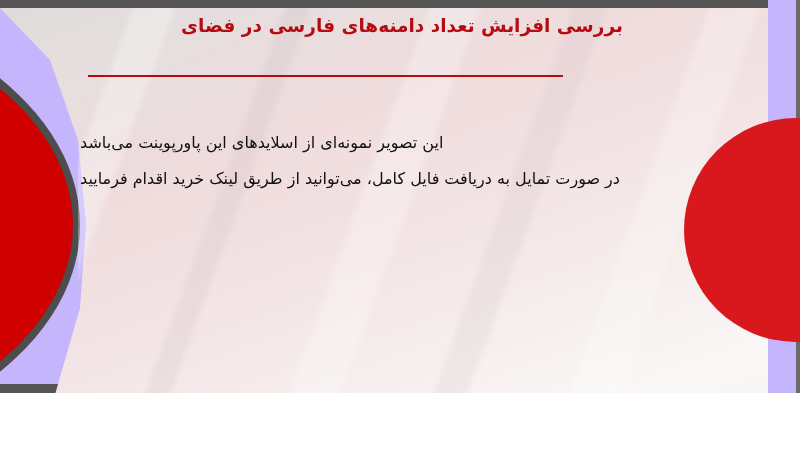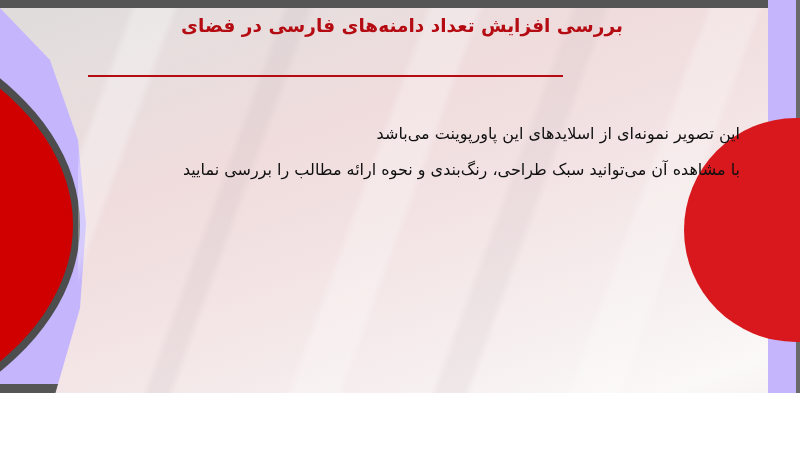--- a/index.html
+++ b/index.html
@@ -130,25 +130,25 @@
     top: 75px;
     left: 120px;
     width: 475px;
     height: 2px;
     background: #b40c12;
   }
 
   
   .body-block {
     position: absolute;
-    top: 116px;
+    top: 125px;
     right: 60px;
     width: 660px;
     direction: rtl;
-    text-align: right;
+    text-align: left;
   }
   .body-line {
     color: #101010;
     font-size: 16px;
     line-height: 36px;
     white-space: nowrap;
   }
 </style>
 </head>
 <body>
@@ -167,16 +167,16 @@
 
   <div class="red-circle"></div>
 
   <div class="title-block">
     <div class="title-line">بررسی افزایش تعداد دامنه‌های فارسی در فضای</div>
   </div>
   <div class="title-rule"></div>
 
   <div class="body-block">
     <div class="body-line">این تصویر نمونه‌ای از اسلایدهای این پاورپوینت می‌باشد</div>
-    <div class="body-line">با مشاهده آن می‌توانید سبک طراحی، رنگ‌بندی و نحوه ارائه مطالب را بررسی نمایید</div>
+    <div class="body-line">در صورت تمایل به دریافت فایل کامل، می‌توانید از طریق لینک خرید اقدام فرمایید</div>
   </div>
 
 </div>
 
 </body></html>

